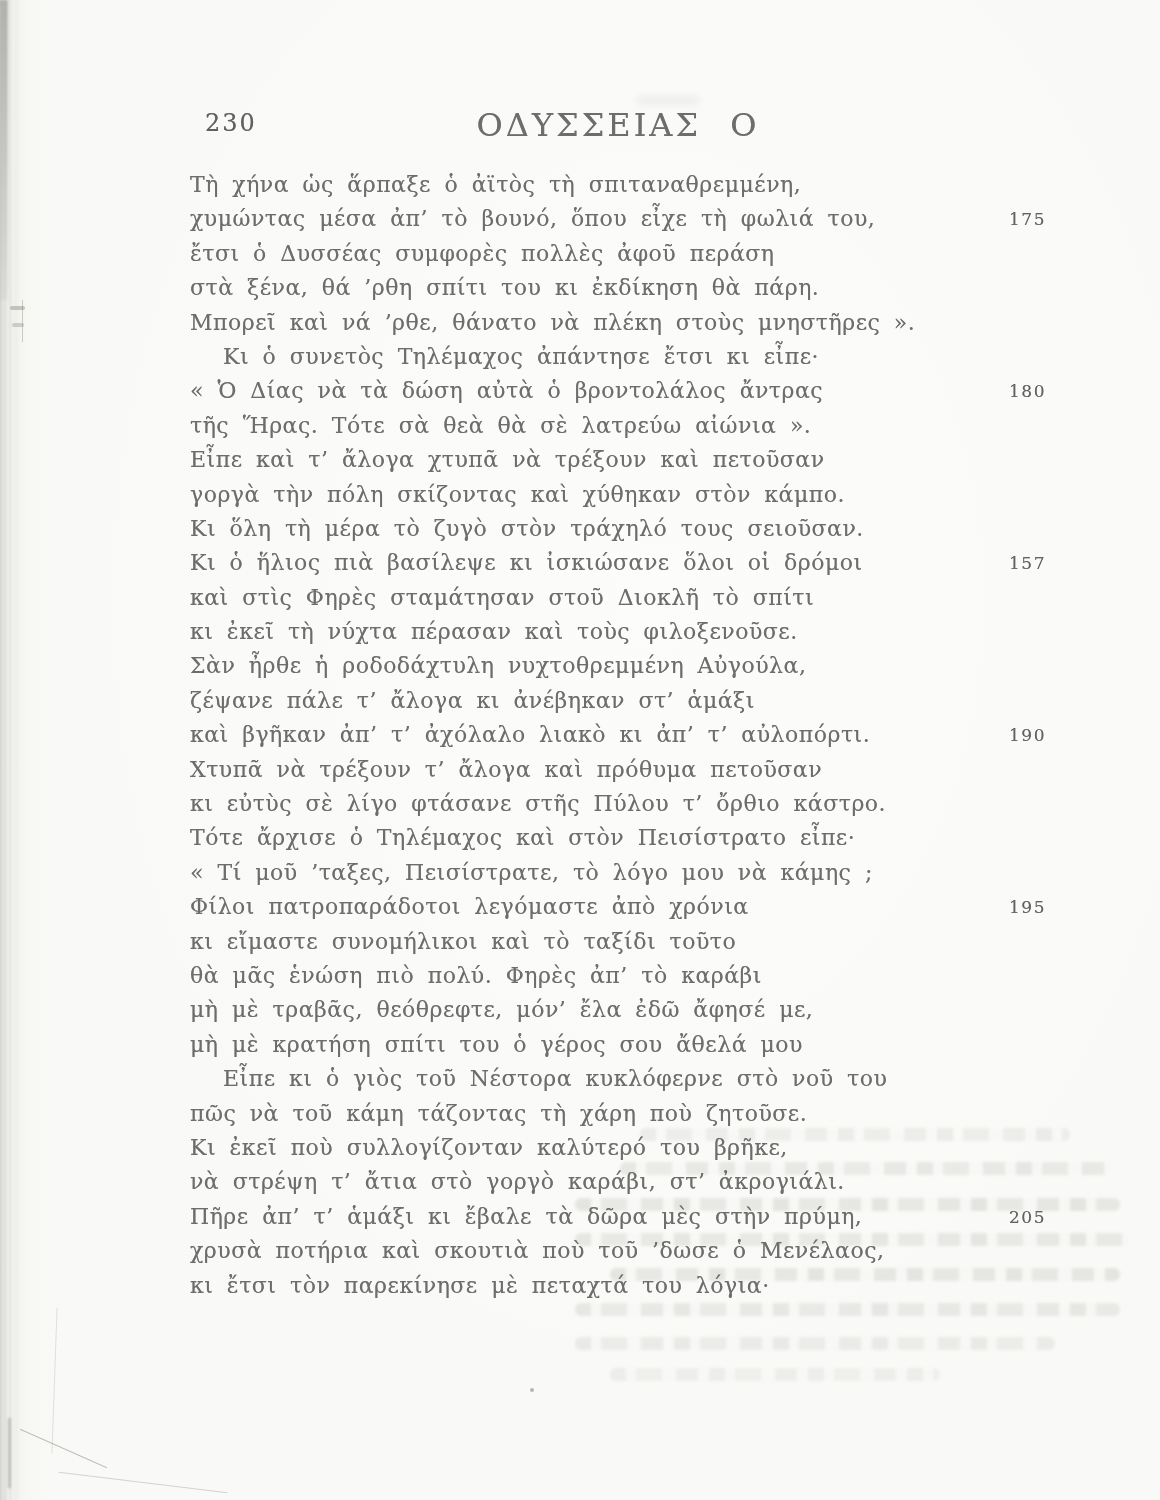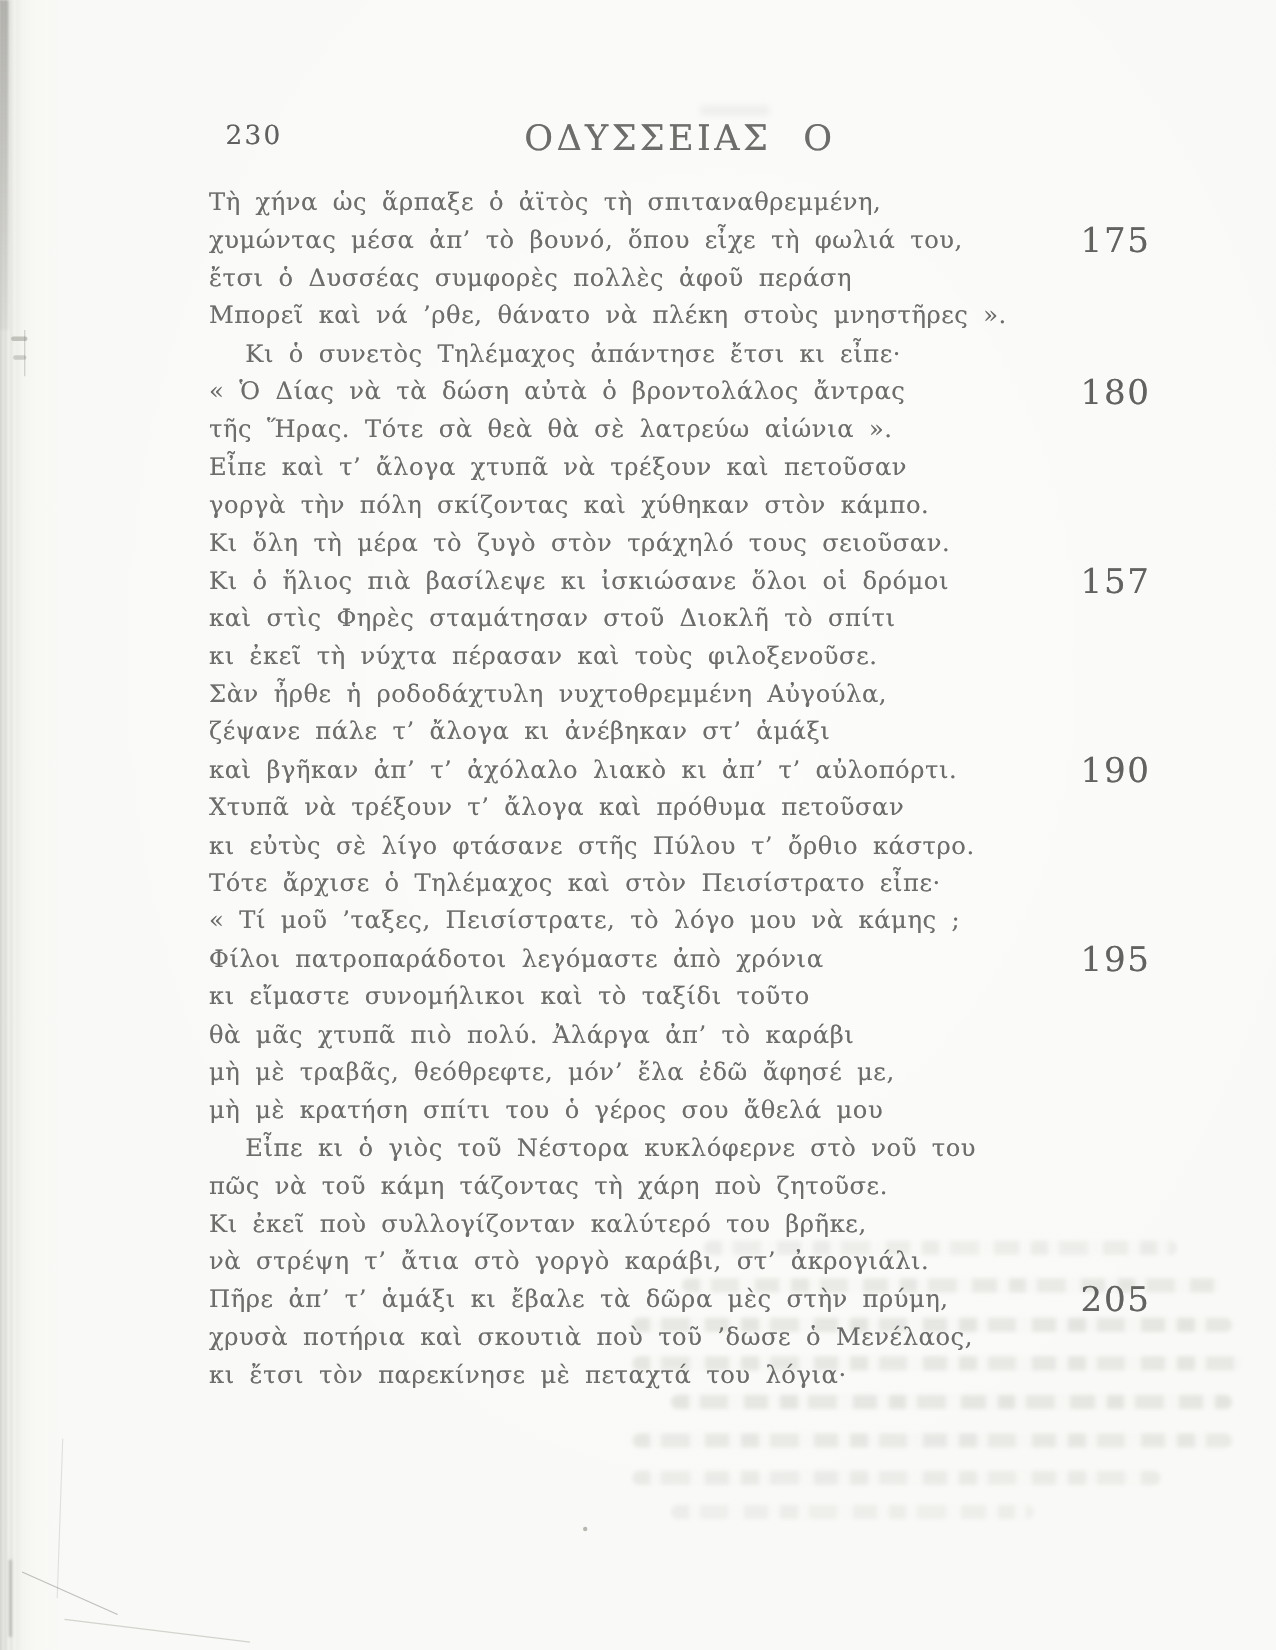--- a/index.html
+++ b/index.html
@@ -92,21 +92,21 @@
   }
   .vline {
     position: relative; height: 34.4px; line-height: 34.4px;
     font-size: 22px; letter-spacing: 0.5px; word-spacing: 6px;
     white-space: nowrap; color: #6d6d6b;
     text-shadow: 0 0 0.6px rgba(109,109,107,0.55);
   }
   .vline.indent .vtext { padding-left: 33px; }
   .vnum {
     position: absolute; right: 0; top: 0;
-    font-size: 31px; letter-spacing: 1.5px; color: #626260;
+    font-size: 17px; letter-spacing: 1.5px; color: #626260;
   }
 </style>
 </head>
 <body>
 
 <div class="page">
 
   <div class="gutter-lines"></div>
   <div class="gutter-top-shade"></div>
   <div class="gutter-bottom-shade"></div>
@@ -128,40 +128,41 @@
   <div class="ghost g6"></div>
   <div class="ghost g7"></div>
 
   <div class="folio">230</div>
   <div class="running-header">ΟΔΥΣΣΕΙΑΣ Ο</div>
 
   <div class="verse-block" id="verse-block">
       <div class="vline"><span class="vtext">Τὴ χήνα ὡς ἅρπαξε ὁ ἀϊτὸς τὴ σπιταναθρεμμένη,</span></div>
       <div class="vline"><span class="vtext">χυμώντας μέσα ἀπ’ τὸ βουνό, ὅπου εἶχε τὴ φωλιά του,</span><span class="vnum">175</span></div>
       <div class="vline"><span class="vtext">ἔτσι ὁ Δυσσέας συμφορὲς πολλὲς ἀφοῦ περάση</span></div>
+      <div class="vline"><span class="vtext">στὰ ξένα, θά ’ρθη σπίτι του κι ἐκδίκηση θὰ πάρη.</span></div>
       <div class="vline"><span class="vtext">Μπορεῖ καὶ νά ’ρθε, θάνατο νὰ πλέκη στοὺς μνηστῆρες ».</span></div>
       <div class="vline indent"><span class="vtext">Κι ὁ συνετὸς Τηλέμαχος ἀπάντησε ἔτσι κι εἶπε·</span></div>
       <div class="vline"><span class="vtext">« Ὁ Δίας νὰ τὰ δώση αὐτὰ ὁ βροντολάλος ἄντρας</span><span class="vnum">180</span></div>
       <div class="vline"><span class="vtext">τῆς Ἥρας. Τότε σὰ θεὰ θὰ σὲ λατρεύω αἰώνια ».</span></div>
       <div class="vline"><span class="vtext">Εἶπε καὶ τ’ ἄλογα χτυπᾶ νὰ τρέξουν καὶ πετοῦσαν</span></div>
       <div class="vline"><span class="vtext">γοργὰ τὴν πόλη σκίζοντας καὶ χύθηκαν στὸν κάμπο.</span></div>
       <div class="vline"><span class="vtext">Κι ὅλη τὴ μέρα τὸ ζυγὸ στὸν τράχηλό τους σειοῦσαν.</span></div>
       <div class="vline"><span class="vtext">Κι ὁ ἥλιος πιὰ βασίλεψε κι ἰσκιώσανε ὅλοι οἱ δρόμοι</span><span class="vnum">157</span></div>
       <div class="vline"><span class="vtext">καὶ στὶς Φηρὲς σταμάτησαν στοῦ Διοκλῆ τὸ σπίτι</span></div>
       <div class="vline"><span class="vtext">κι ἐκεῖ τὴ νύχτα πέρασαν καὶ τοὺς φιλοξενοῦσε.</span></div>
       <div class="vline"><span class="vtext">Σὰν ἦρθε ἡ ροδοδάχτυλη νυχτοθρεμμένη Αὐγούλα,</span></div>
       <div class="vline"><span class="vtext">ζέψανε πάλε τ’ ἄλογα κι ἀνέβηκαν στ’ ἁμάξι</span></div>
       <div class="vline"><span class="vtext">καὶ βγῆκαν ἀπ’ τ’ ἀχόλαλο λιακὸ κι ἀπ’ τ’ αὐλοπόρτι.</span><span class="vnum">190</span></div>
       <div class="vline"><span class="vtext">Χτυπᾶ νὰ τρέξουν τ’ ἄλογα καὶ πρόθυμα πετοῦσαν</span></div>
       <div class="vline"><span class="vtext">κι εὐτὺς σὲ λίγο φτάσανε στῆς Πύλου τ’ ὄρθιο κάστρο.</span></div>
       <div class="vline"><span class="vtext">Τότε ἄρχισε ὁ Τηλέμαχος καὶ στὸν Πεισίστρατο εἶπε·</span></div>
       <div class="vline"><span class="vtext">« Τί μοῦ ’ταξες, Πεισίστρατε, τὸ λόγο μου νὰ κάμης ;</span></div>
       <div class="vline"><span class="vtext">Φίλοι πατροπαράδοτοι λεγόμαστε ἀπὸ χρόνια</span><span class="vnum">195</span></div>
       <div class="vline"><span class="vtext">κι εἴμαστε συνομήλικοι καὶ τὸ ταξίδι τοῦτο</span></div>
-      <div class="vline"><span class="vtext">θὰ μᾶς χτυπᾶ πιὸ πολύ. Ἀλάργα ἀπ’ τὸ καράβι</span></div>
+      <div class="vline"><span class="vtext">θὰ μᾶς ἑνώση πιὸ πολύ. Φηρὲς ἀπ’ τὸ καράβι</span></div>
       <div class="vline"><span class="vtext">μὴ μὲ τραβᾶς, θεόθρεφτε, μόν’ ἔλα ἐδῶ ἄφησέ με,</span></div>
       <div class="vline"><span class="vtext">μὴ μὲ κρατήση σπίτι του ὁ γέρος σου ἄθελά μου</span></div>
       <div class="vline indent"><span class="vtext">Εἶπε κι ὁ γιὸς τοῦ Νέστορα κυκλόφερνε στὸ νοῦ του</span></div>
       <div class="vline"><span class="vtext">πῶς νὰ τοῦ κάμη τάζοντας τὴ χάρη ποὺ ζητοῦσε.</span></div>
       <div class="vline"><span class="vtext">Κι ἐκεῖ ποὺ συλλογίζονταν καλύτερό του βρῆκε,</span></div>
       <div class="vline"><span class="vtext">νὰ στρέψη τ’ ἄτια στὸ γοργὸ καράβι, στ’ ἀκρογιάλι.</span></div>
       <div class="vline"><span class="vtext">Πῆρε ἀπ’ τ’ ἁμάξι κι ἔβαλε τὰ δῶρα μὲς στὴν πρύμη,</span><span class="vnum">205</span></div>
       <div class="vline"><span class="vtext">χρυσὰ ποτήρια καὶ σκουτιὰ ποὺ τοῦ ’δωσε ὁ Μενέλαος,</span></div>
       <div class="vline"><span class="vtext">κι ἔτσι τὸν παρεκίνησε μὲ πεταχτά του λόγια·</span></div>
     </div>

